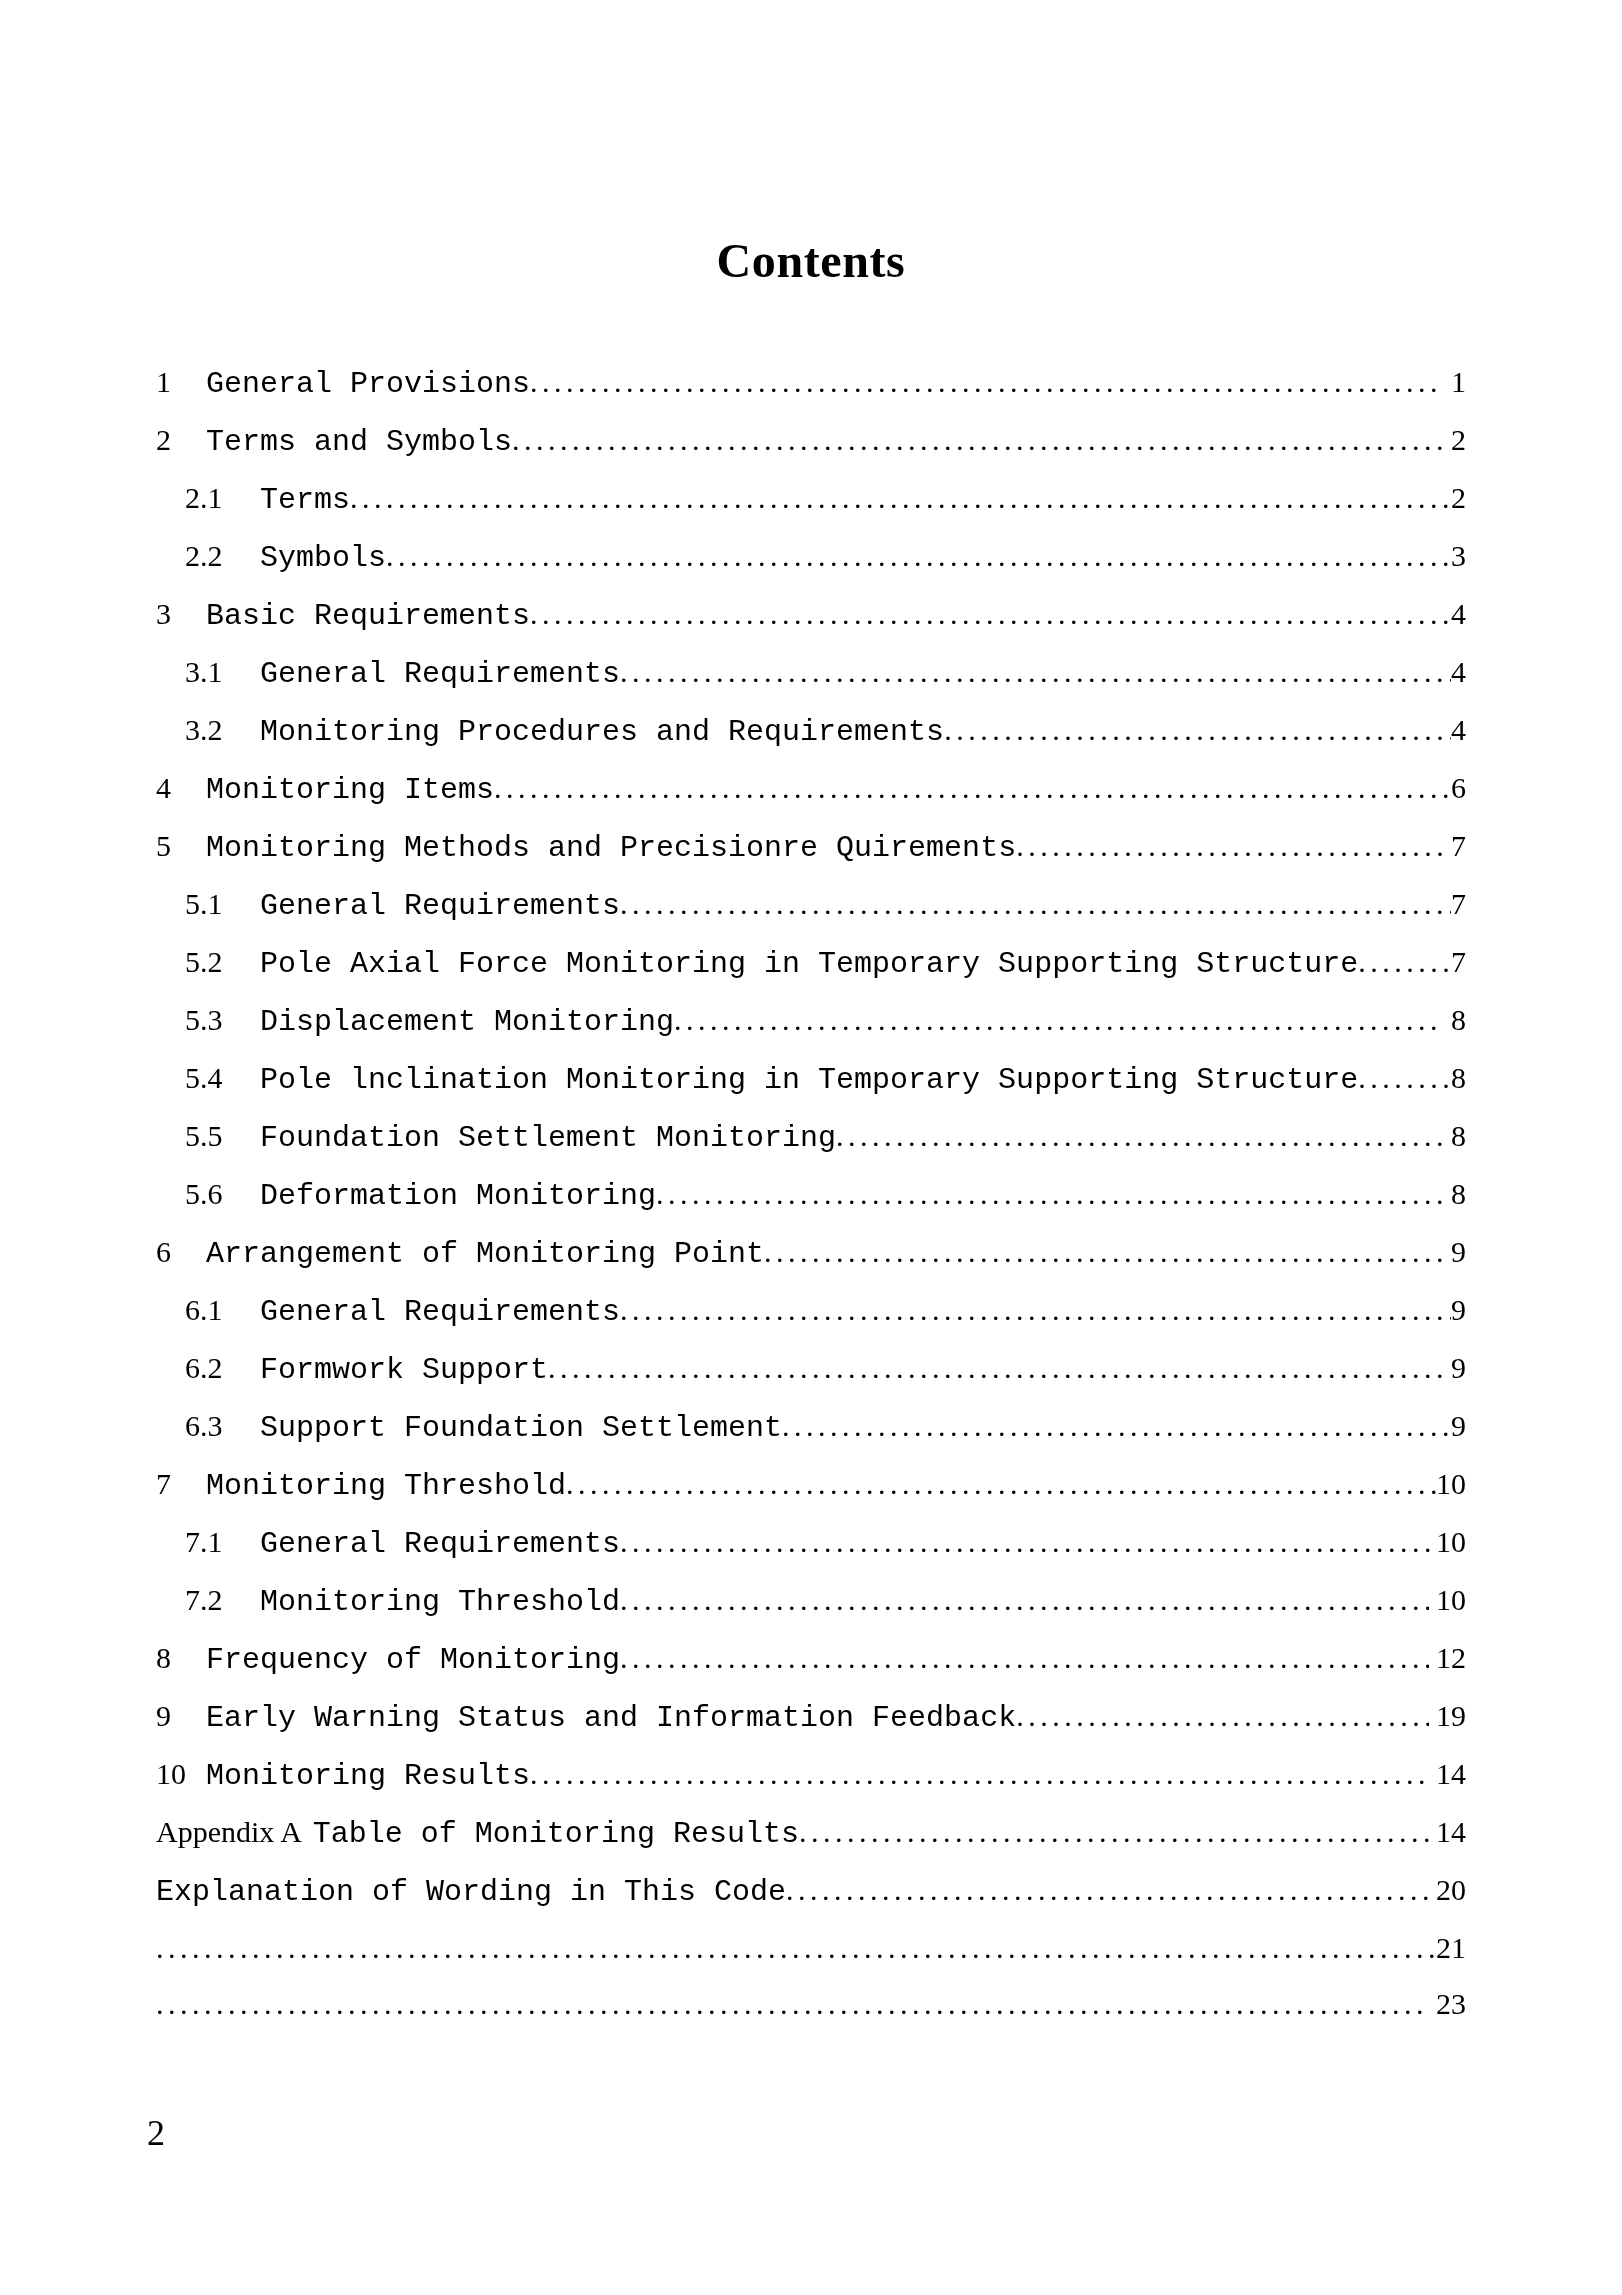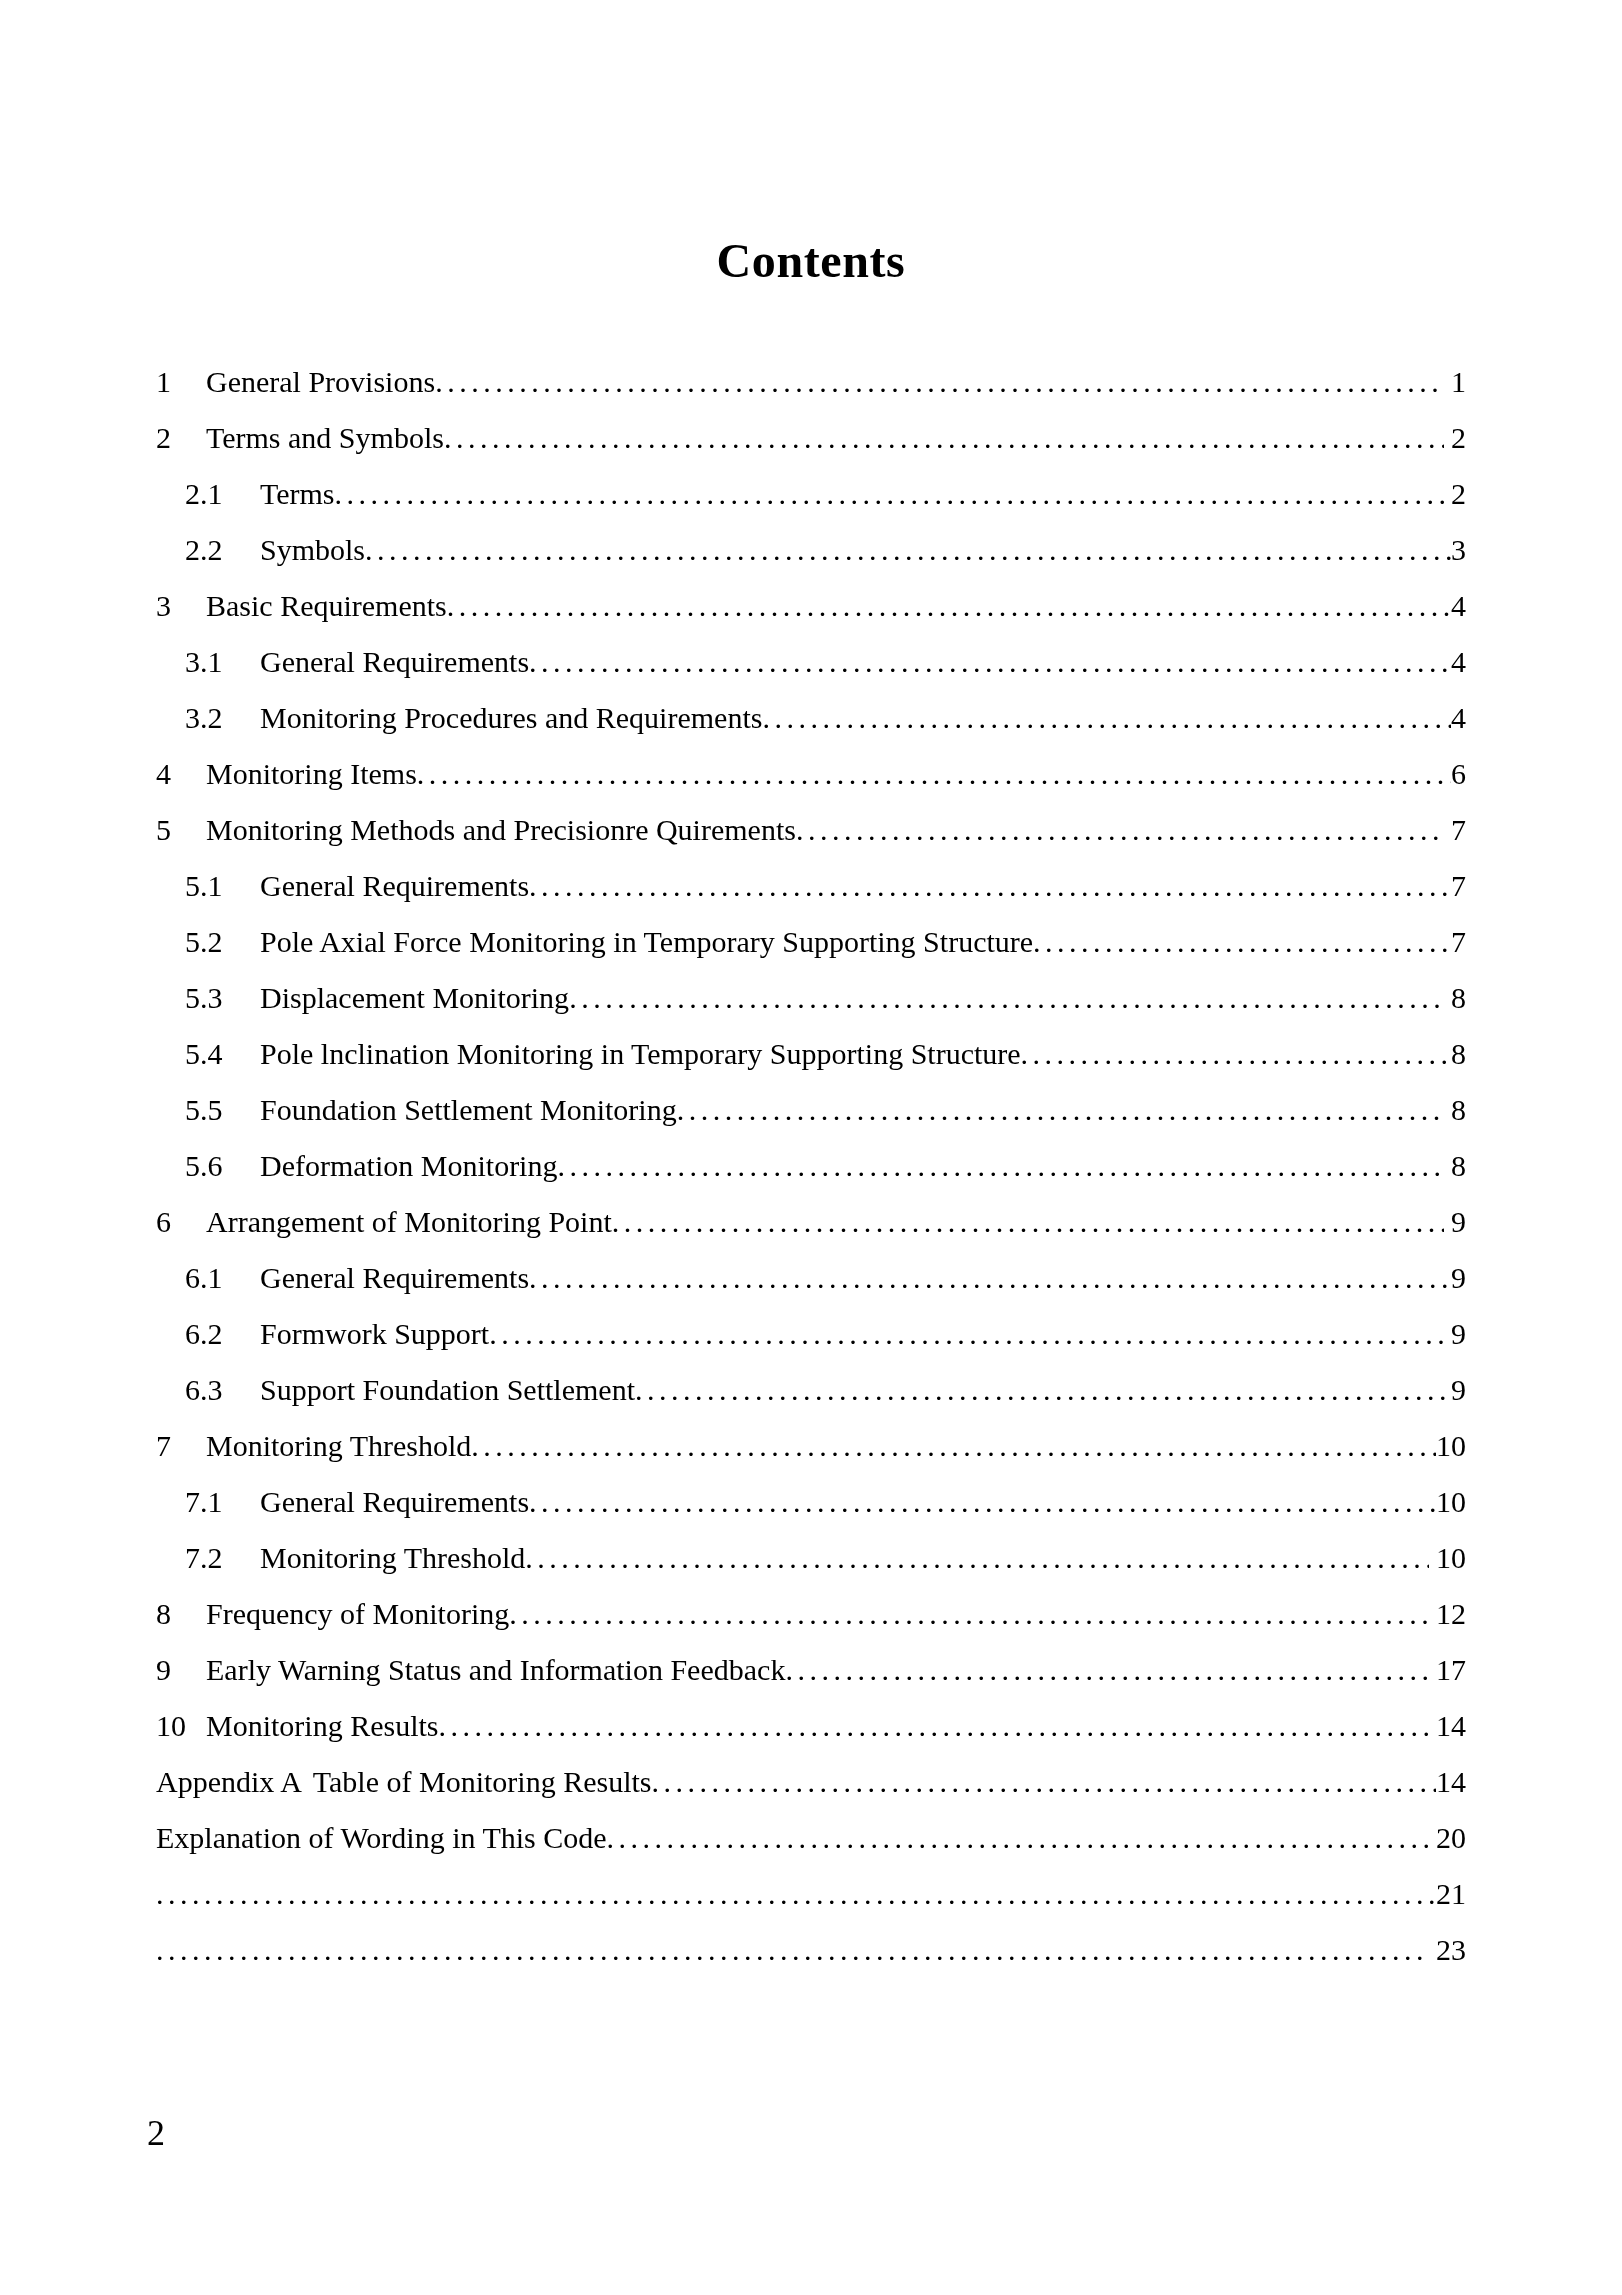--- a/index.html
+++ b/index.html
@@ -42,20 +42,21 @@
   }
   .toc-row .num {
     white-space: pre;
   }
   .toc-row.lv1 .num { min-width: 50px; }
   .toc-row.lv2 { padding-left: 29px; }
   .toc-row.lv2 .num { min-width: 75px; }
   .toc-row.lv0 .num { margin-right: 11px; }
   .toc-row .title {
     white-space: pre;
+    font-family: Liberation Mono, monospace;
   }
   .toc-row .dots {
     flex: 1 1 auto;
     overflow: hidden;
     white-space: nowrap;
     letter-spacing: 4.5px;
     min-width: 0;
   }
   .toc-row .dots::after {
     content: "..................................................................................................................................................................................................................";
@@ -212,21 +213,21 @@
     <div class="toc-row lv1">
       <span class="num">8</span>
       <span class="title">Frequency of Monitoring</span>
       <span class="dots"></span>
       <span class="page"> 12</span>
     </div>
     <div class="toc-row lv1">
       <span class="num">9</span>
       <span class="title">Early Warning Status and Information Feedback</span>
       <span class="dots"></span>
-      <span class="page"> 17</span>
+      <span class="page"> 19</span>
     </div>
     <div class="toc-row lv1">
       <span class="num">10</span>
       <span class="title">Monitoring Results</span>
       <span class="dots"></span>
       <span class="page"> 14</span>
     </div>
     <div class="toc-row lv0">
       <span class="num">Appendix A</span>
       <span class="title">Table of Monitoring Results</span>

